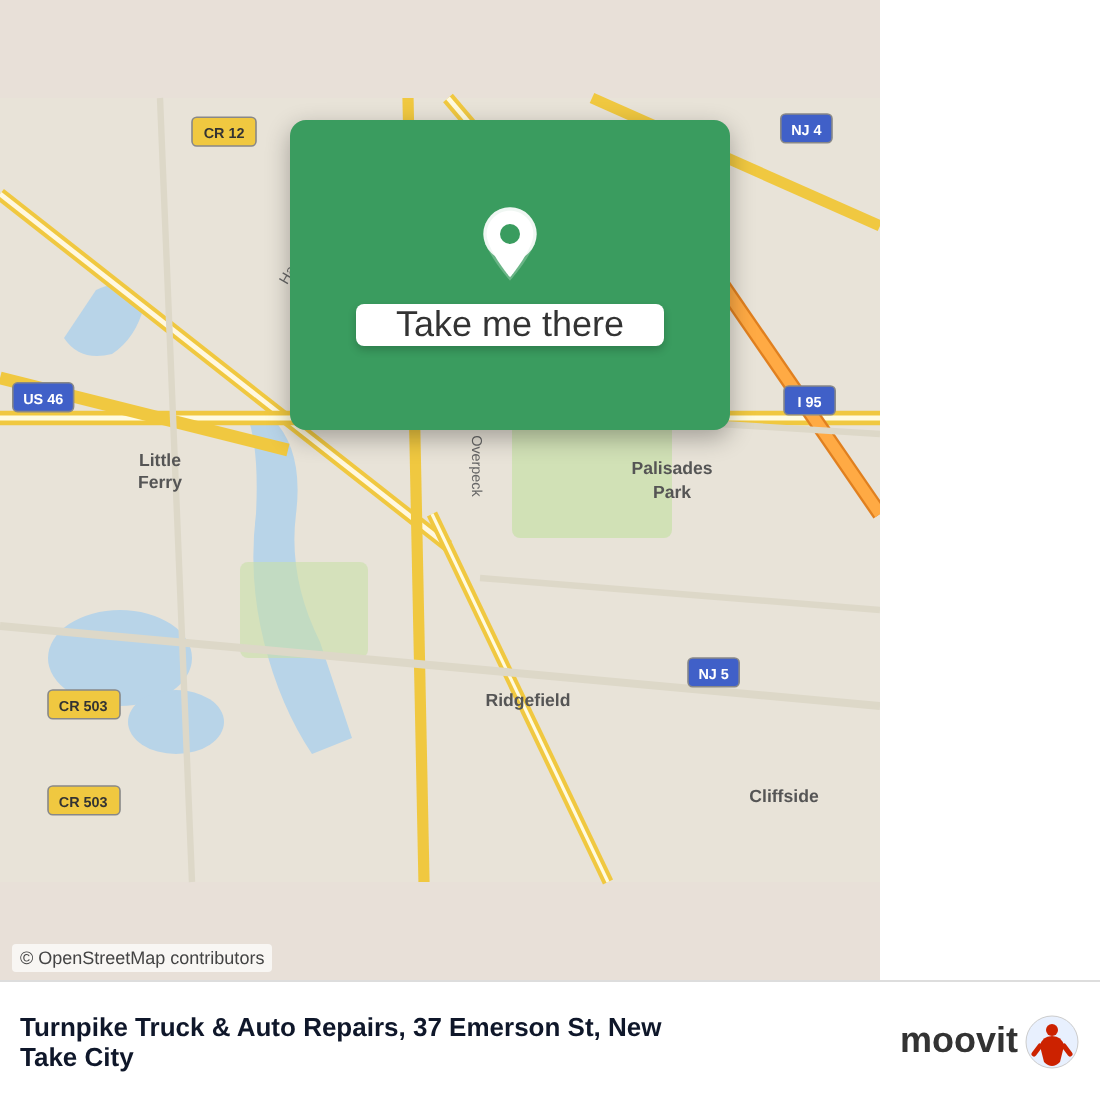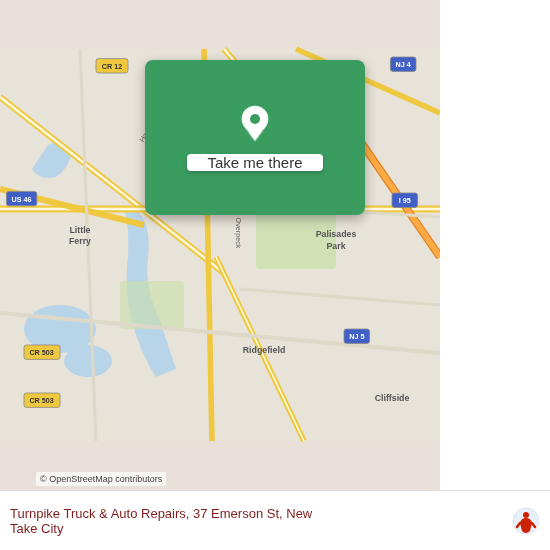--- a/index.html
+++ b/index.html
@@ -41,21 +41,21 @@
       height: 40px;
       margin-bottom: 10px;
     }
 
     .take-me-there-btn {
       background: white;
       color: #333;
       border: none;
       border-radius: 4px;
       padding: 0 20px;
-      font-size: 15px;
+      font-size: 18px;
       font-weight: 500;
       cursor: pointer;
       box-shadow: 0 2px 4px rgba(0,0,0,0.2);
     }
 
     
     #footer {
       width: 550px;
       height: 60px;
       background: white;
@@ -65,22 +65,22 @@
       border-top: 1px solid #ddd;
       position: relative;
     }
 
     .footer-text {
       flex: 1;
     }
 
     .footer-address {
       font-size: 13px;
-      color: #7f1d1d;
-      font-weight: 400;
+      color: #0f172a;
+      font-weight: 700;
     }
 
     .moovit-logo {
       display: flex;
       align-items: center;
       gap: 3px;
     }
 
     .moovit-text {
       font-size: 18px;
@@ -184,29 +184,30 @@
 
     <svg class="map-pin" viewBox="0 0 40 48">
       <circle cx="20" cy="18" r="16" fill="white" opacity="0.9"></circle>
       <path d="M20 2 C11.2 2 4 9.2 4 18 C4 28 20 46 20 46 C20 46 36 28 36 18 C36 9.2 28.8 2 20 2Z" fill="white" opacity="0.25"></path>
       <path d="M20 4 C12.3 4 6 10.3 6 18 C6 27.2 20 44 20 44 C20 44 34 27.2 34 18 C34 10.3 27.7 4 20 4Z" fill="white"></path>
       <circle cx="20" cy="18" r="6" fill="#3a9c5f"></circle>
     </svg>
     <button class="take-me-there-btn">Take me there</button>
   </div>
 
-  <div style="position:absolute;bottom:4px;left:6px;font-size:9px;color:#444;background:rgba(255,255,255,0.7);padding:2px 4px;border-radius:2px;margin-left:30px;">© OpenStreetMap contributors</div>
+  <div style="position:absolute;bottom:4px;left:6px;font-size:9px;color:#444;background:rgba(255,255,255,0.7);padding:2px 4px;border-radius:2px;">© OpenStreetMap contributors</div>
 </div>
 
 <div id="footer">
   <div class="footer-text">
     <div class="footer-address">Turnpike Truck &amp; Auto Repairs, 37 Emerson St, New</div>
     <div class="footer-address">Take City</div>
   </div>
   <div class="moovit-logo">
+    <span class="moovit-text">moovit</span>
 
     <svg class="moovit-icon" viewBox="0 0 28 28">
       <circle cx="14" cy="14" r="13" fill="#e8f0fe" stroke="#ccc" stroke-width="0.5"></circle>
 
       <circle cx="14" cy="8" r="3" fill="#cc2200"></circle>
 
       <path d="M8 16 Q9 11 14 11 Q19 11 20 16 L18 24 Q16 26 14 26 Q12 26 10 24 Z" fill="#cc2200"></path>
 
       <path d="M8 16 L5 20 M20 16 L23 20" stroke="#cc2200" stroke-width="2.5" stroke-linecap="round"></path>
     </svg>

